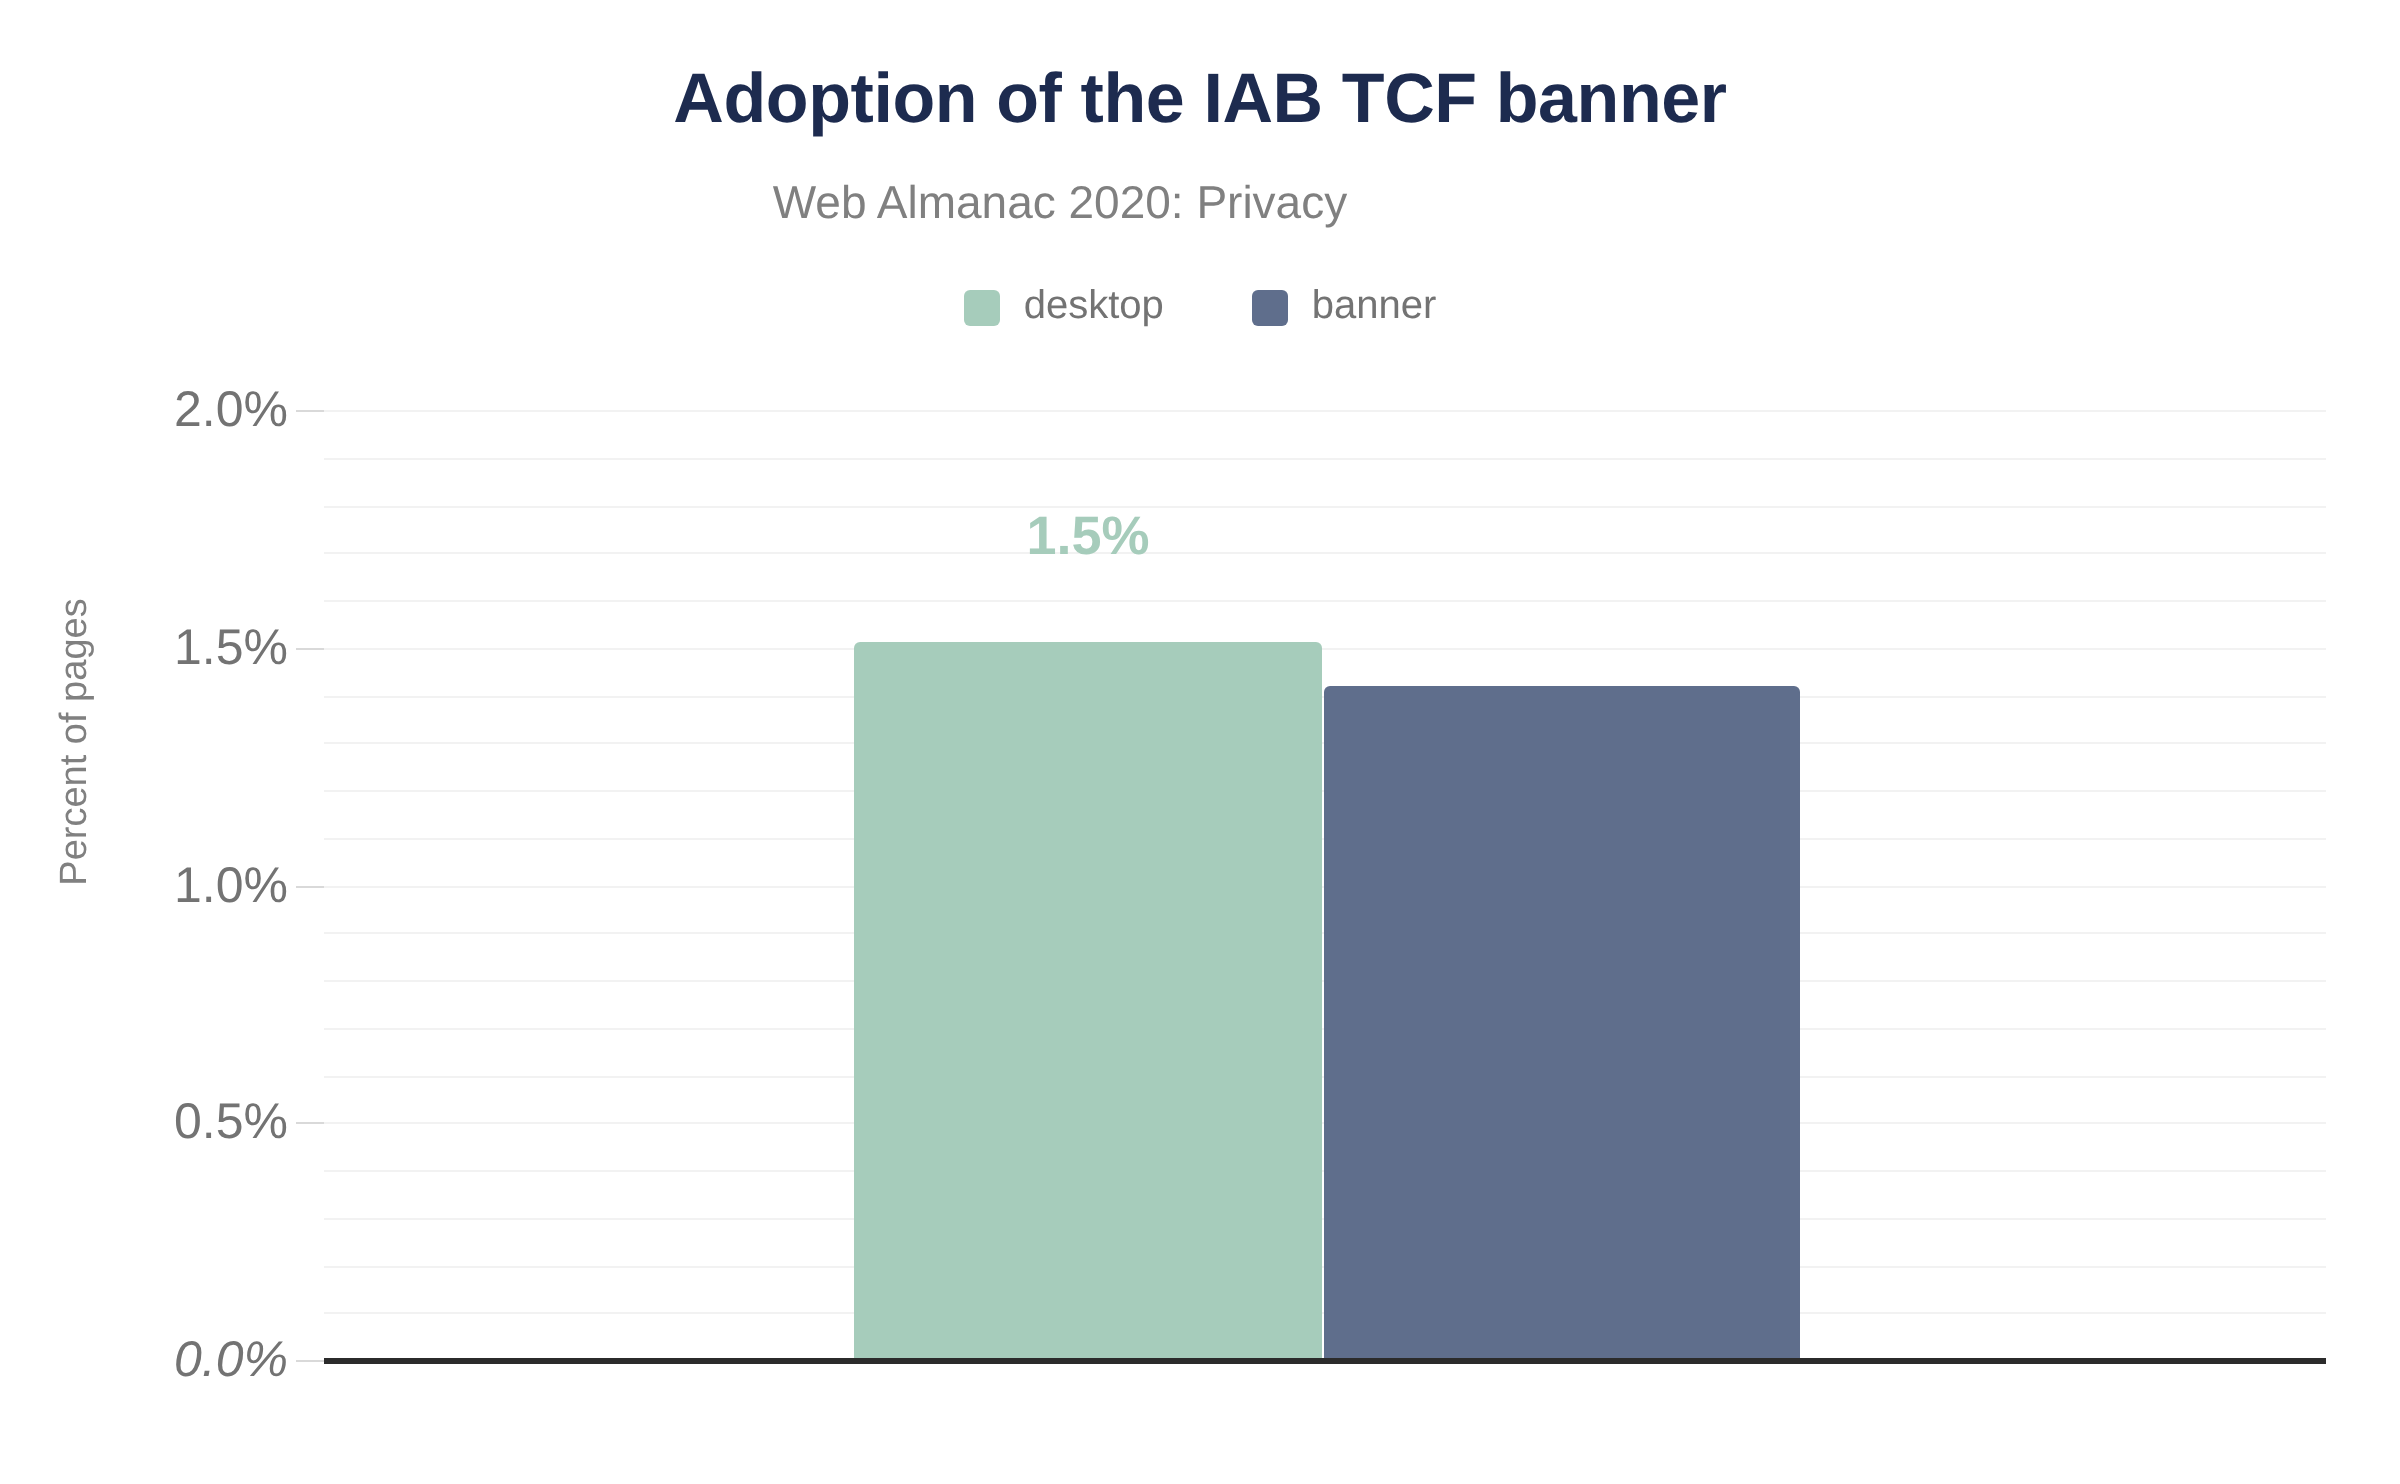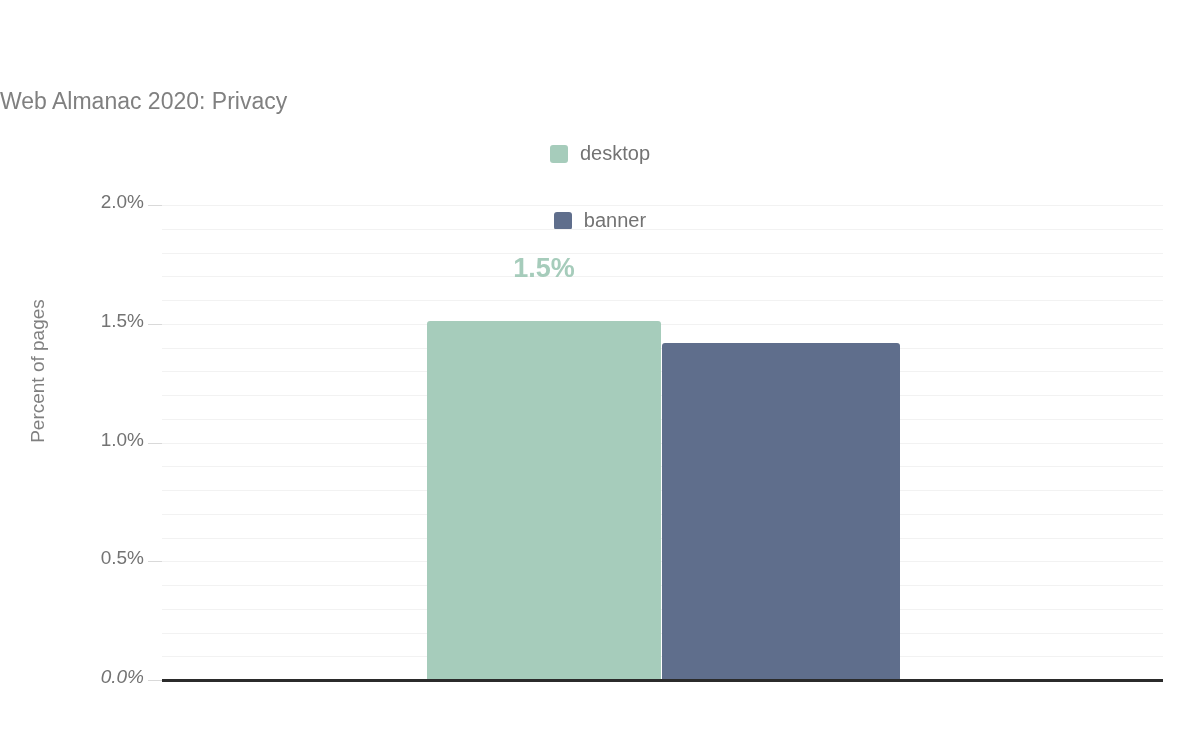--- a/index.html
+++ b/index.html
@@ -33,38 +33,37 @@
     font-weight: bold;
     color: #1d2b4f;
     letter-spacing: -0.2px;
     white-space: nowrap;
   }
   .chart-subtitle {
     position: absolute;
     top: 88px;
     left: 0;
     width: 1060px;
-    text-align: left;
+    text-align: center;
     font-size: 23px;
     font-weight: normal;
     color: #808080;
     white-space: nowrap;
   }
 
   
   .legend {
     position: absolute;
     top: 142px;
     left: 0;
     width: 1200px;
     display: flex;
     justify-content: center;
     align-items: center;
     gap: 44px;
-    flex-direction: column;
   }
   .legend-item {
     display: flex;
     align-items: center;
     gap: 12px;
   }
   .legend-swatch {
     width: 18px;
     height: 18px;
     border-radius: 3px;
@@ -98,21 +97,21 @@
     left: 162px;
     top: 679px;
     width: 1001px;
     height: 3px;
     background: #2b2b2b;
   }
   .ytick-label {
     position: absolute;
     width: 140px;
     text-align: right;
-    font-size: 19px;
+    font-size: 25px;
     color: #737373;
     white-space: nowrap;
   }
   .ytick-dash {
     position: absolute;
     width: 14px;
     height: 1px;
     background: #d9d9d9;
   }
 
@@ -147,20 +146,21 @@
     font-weight: bold;
     text-align: center;
     white-space: nowrap;
   }
 </style>
 </head>
 <body>
 
 <div class="figure">
 
+  <div class="chart-title">Adoption of the IAB TCF banner</div>
 
   <div class="chart-subtitle">Web Almanac 2020: Privacy</div>
 
   <div class="legend">
     <div class="legend-item">
       <span class="legend-swatch" style="background: rgb(166, 204, 187);"></span>
       <span class="legend-label">desktop</span>
     </div>
     <div class="legend-item">
       <span class="legend-swatch" style="background: rgb(95, 110, 140);"></span>

